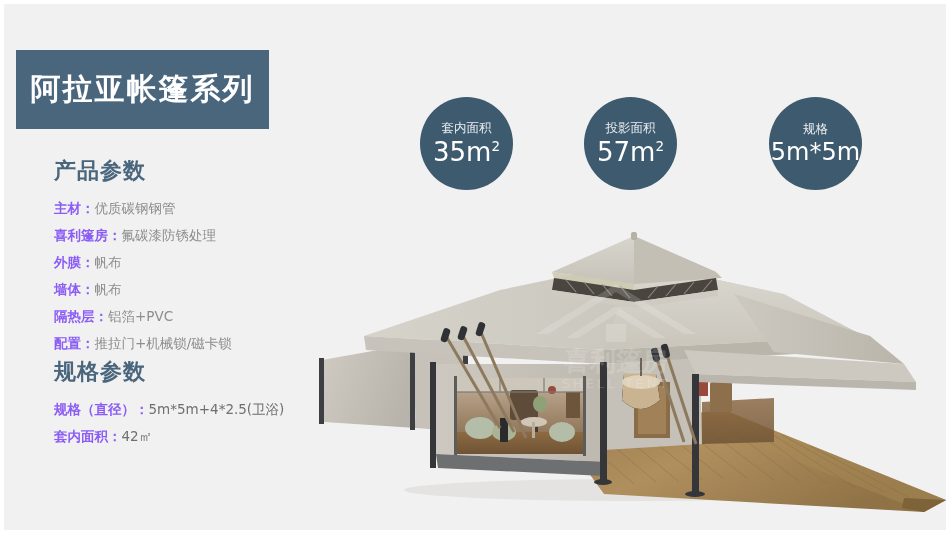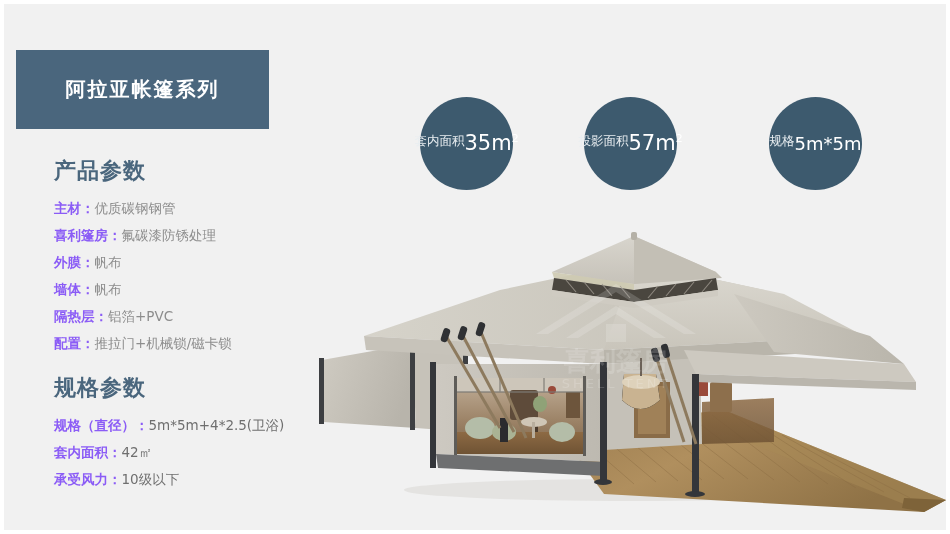--- a/index.html
+++ b/index.html
@@ -32,42 +32,42 @@
     top: 46px;
     width: 253px;
     height: 79px;
     background: #4a667d;
     display: flex;
     align-items: center;
     justify-content: center;
   }
   .title-banner .title-text {
     color: #ffffff;
-    font-size: 20px;
+    font-size: 30px;
     font-weight: bold;
     letter-spacing: 2px;
     white-space: nowrap;
   }
 
   
   .info-col {
     position: absolute;
     left: 50px;
     top: 152px;
     width: 300px;
   }
   .sec-head {
     color: #4a667d;
     font-size: 22px;
     font-weight: bold;
     letter-spacing: 1px;
     margin: 0 0 9px 0;
     white-space: nowrap;
   }
-  .sec-head.second { margin-top: 16px; }
+  .sec-head.second { margin-top: 0; }
   .spec-line {
     font-size: 13.5px;
     line-height: 27px;
     white-space: nowrap;
     color: #8a8a8a;
   }
   .spec-line .k {
     color: #8b5cf6;
     font-weight: bold;
   }
@@ -78,39 +78,40 @@
   .spec-list-2 .spec-line .v { color: #6f6f6f; }
 
   
   .circle {
     position: absolute;
     width: 93px;
     height: 93px;
     border-radius: 50%;
     background: #3d5a6e;
     display: flex;
+    flex-direction: column;
     align-items: center;
     justify-content: center;
     color: #ffffff;
   }
   .circle .c-label {
     font-size: 12.5px;
     line-height: 1;
     margin-bottom: 5px;
     color: #e9eef1;
     white-space: nowrap;
   }
   .circle .c-value {
-    font-size: 21px;
+    font-size: 26px;
     line-height: 1;
     font-weight: normal;
     white-space: nowrap;
     color: #ffffff;
   }
-  .circle .c-value.small { font-size: 18px; }
+  .circle .c-value.small { font-size: 24px; }
   .circle .c-value sup {
     font-size: 0.52em;
     vertical-align: super;
     line-height: 0;
   }
   #circle-1 { left: 416px; top: 93px; }
   #circle-2 { left: 580px; top: 93px; }
   #circle-3 { left: 765px; top: 93px; }
 
   
@@ -160,23 +161,20 @@
       </div>
 
       <div class="sec-head second">规格参数</div>
 
       <div class="spec-list-2">
         <div class="spec-line">
           <span class="k">规格（直径）：</span><span class="v">5m*5m+4*2.5(卫浴)</span>
         </div>
         <div class="spec-line">
           <span class="k">套内面积：</span><span class="v">42㎡</span>
-        </div>
-        <div class="spec-line">
-          <span class="k">承受风力：</span><span class="v">10级以下</span>
         </div>
       </div>
     </div>
 
     <div class="circle" id="circle-1">
       <span class="c-label">套内面积</span>
       <span class="c-value"><span>35</span><span>m</span><sup>2</sup></span>
     </div>
     <div class="circle" id="circle-2">
       <span class="c-label">投影面积</span>

